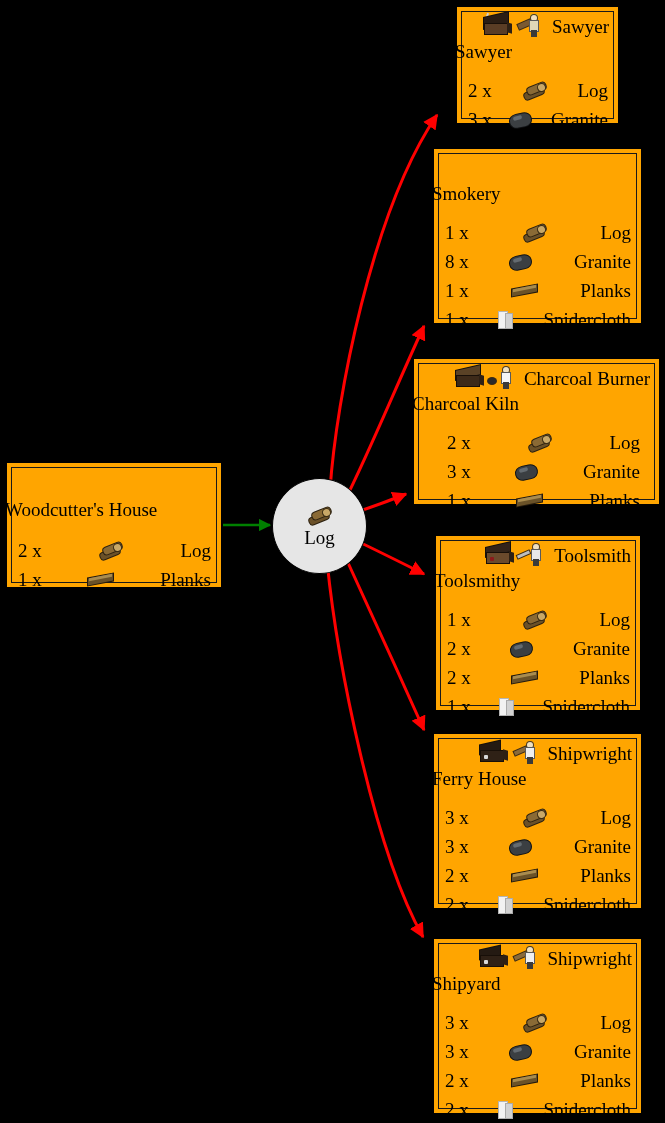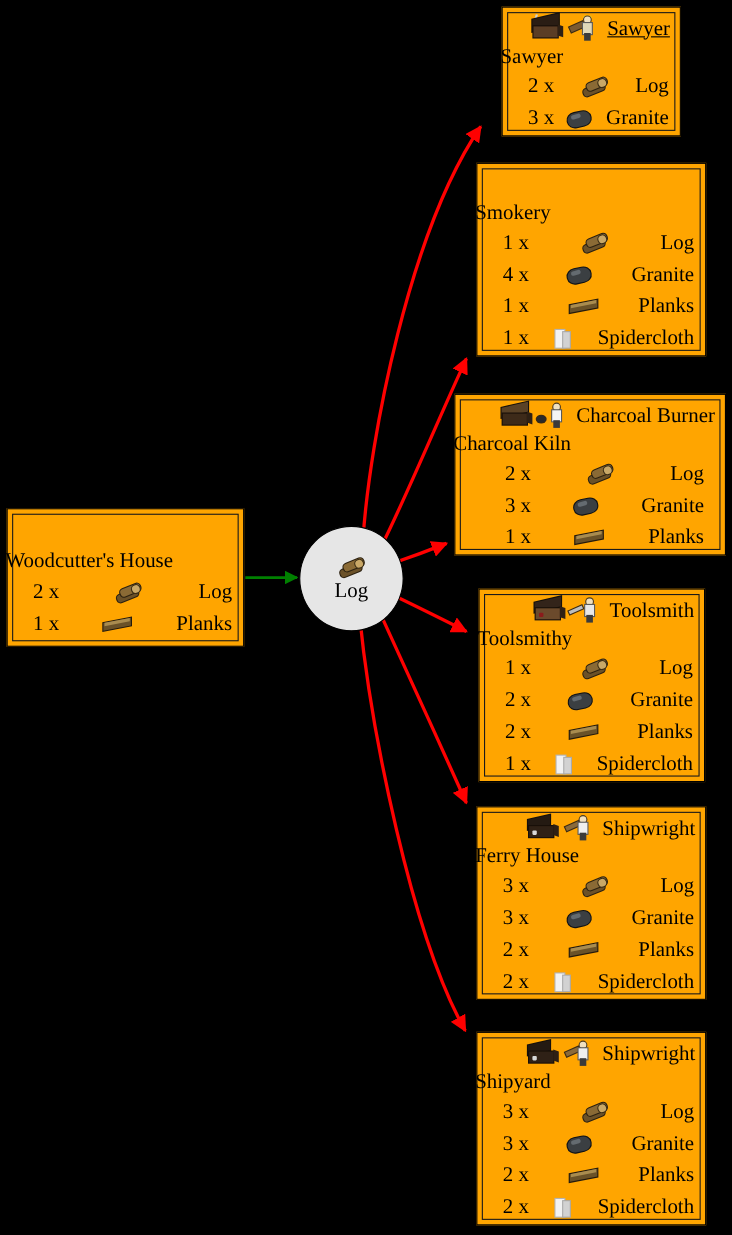--- a/index.html
+++ b/index.html
@@ -18,21 +18,21 @@
 
   .hdr{display:flex;align-items:center;justify-content:flex-end;
        height:28px;padding:0 4px 0 2px;gap:4px;white-space:nowrap;}
   .hdr .ico{flex:0 0 auto;}
   .hdr .wname{font-size:19px;color:#000;line-height:1;padding-left:4px;}
 
   
   .bname{position:absolute;left:-7px;font-size:19px;color:#000;
          line-height:1;white-space:nowrap;}
 
-  .rows{position:absolute;left:12px;right:0;}
+  .rows{position:absolute;left:0;right:0;margin-top:12px;}
   .row{display:grid;grid-template-columns:auto 1fr auto;align-items:center;
        height:29px;padding:0 5px 0 6px;}
   .row .qty{font-size:19px;color:#000;justify-self:start;}
   .row .mico{justify-self:center;}
   .row .mname{font-size:19px;color:#000;justify-self:end;}
 
   
   .ware{position:absolute;background:#e6e6e6;border:1px solid #000;
         border-radius:50%;display:flex;flex-direction:column;
         align-items:center;justify-content:center;gap:2px;}
@@ -187,21 +187,21 @@
           <span class="mico i-planks">
               <i></i>
               <i></i>
             </span>
           <span class="mname">Planks</span>
         </div>
       </div>
     </div>
   </div>
 
-  <div class="node" style="left:456px;top:6px;width:163px;height:118px;text-decoration:underline;">
+  <div class="node" style="left:456px;top:6px;width:163px;height:118px;">
     <div class="inner">
       <div class="hdr">
         <span class="ico bld b-saw">
           <i class="stick"></i>
             <i class="roof"></i>
             <i class="body"></i>
             <i class="side"></i>
         </span>
         <span class="ico wk w-saw">
           <i class="tool"></i>
@@ -242,21 +242,21 @@
         <div class="row">
           <span class="qty">1 x</span>
           <span class="mico i-log">
               <i></i>
               <i></i>
               <i></i>
             </span>
           <span class="mname">Log</span>
         </div>
         <div class="row">
-          <span class="qty">4 x</span>
+          <span class="qty">8 x</span>
           <span class="mico i-granite">
               <i></i>
               <i></i>
             </span>
           <span class="mname">Granite</span>
         </div>
         <div class="row">
           <span class="qty">1 x</span>
           <span class="mico i-planks">
               <i></i>

